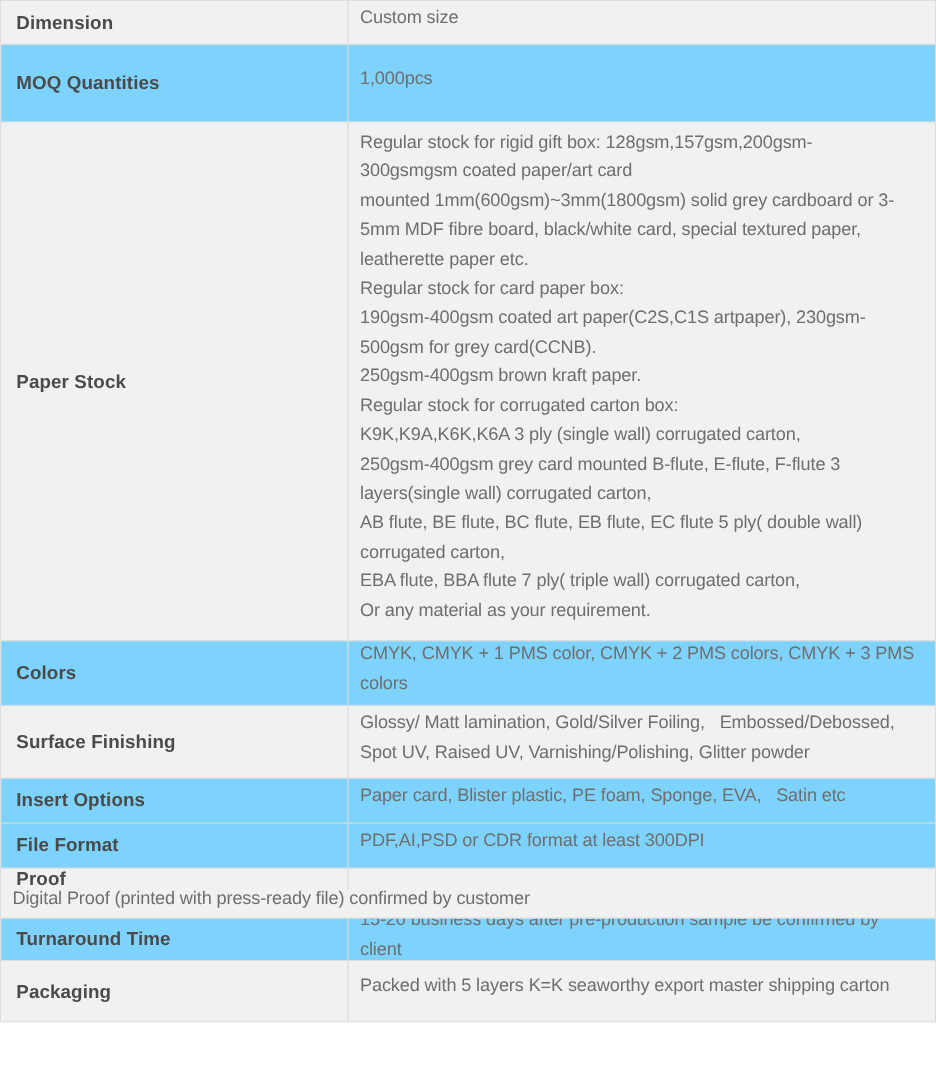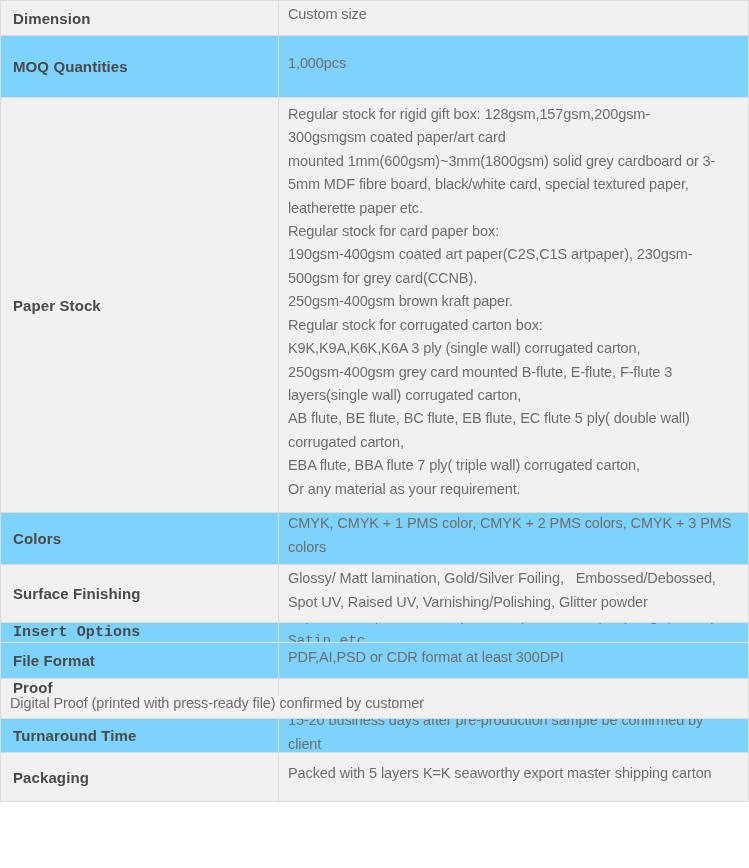--- a/index.html
+++ b/index.html
@@ -24,21 +24,21 @@
   }
   .row.striped {
     background: #f1f1f1;
   }
   
   .row:nth-child(1)  { height: 35px; }
   .row:nth-child(2)  { height: 62px; }
   .row:nth-child(3)  { height: 415px; }
   .row:nth-child(4)  { height: 52px; }
   .row:nth-child(5)  { height: 58px; }
-  .row:nth-child(6)  { height: 20px; font-family: Liberation Mono, monospace; }
+  .row:nth-child(6)  { height: 36px; }
   .row:nth-child(7)  { height: 36px; }
   .row:nth-child(8)  { height: 40px; flex-direction: column; }
   .row:nth-child(9)  { height: 34px; }
   .row:nth-child(10) { height: 49px; }
   .row:nth-child(11) { height: 34px; }
   .cell-label {
     width: 278px;
     box-sizing: border-box;
     border-right: 1px solid #dcdcdc;
     display: flex;

